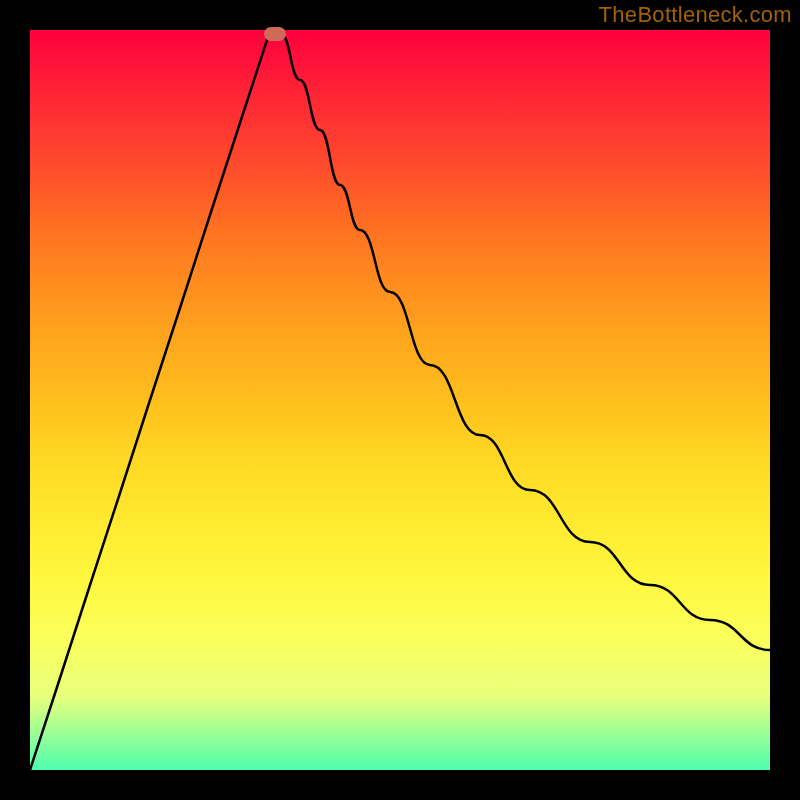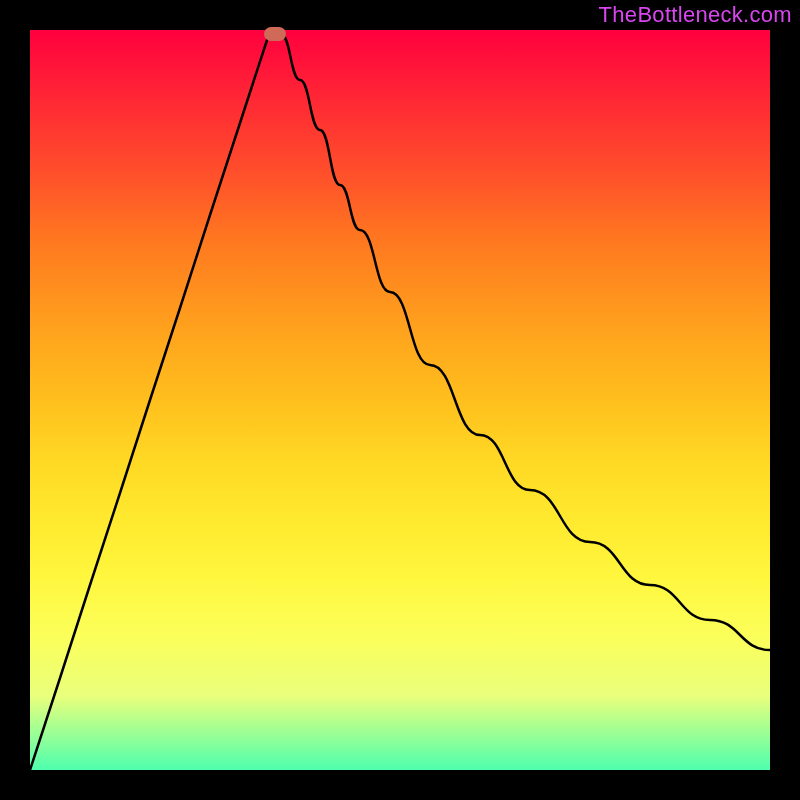--- a/index.html
+++ b/index.html
@@ -3,21 +3,21 @@
   <meta charset="utf-8">
   <style>
     * { margin: 0; padding: 0; box-sizing: border-box; }
     html, body { width: 800px; height: 800px; overflow: hidden; }
     body { background: #000; position: relative; font-family: Arial, sans-serif; }
 
     .watermark {
       position: absolute;
       top: 2px;
       right: 8px;
-      color: #d946ef;
+      color: #a16207;
       font-size: 22px;
       font-weight: 500;
       letter-spacing: 0.3px;
       z-index: 5;
     }
 
     .plot-area {
       position: absolute;
       left: 30px;
       top: 30px;

